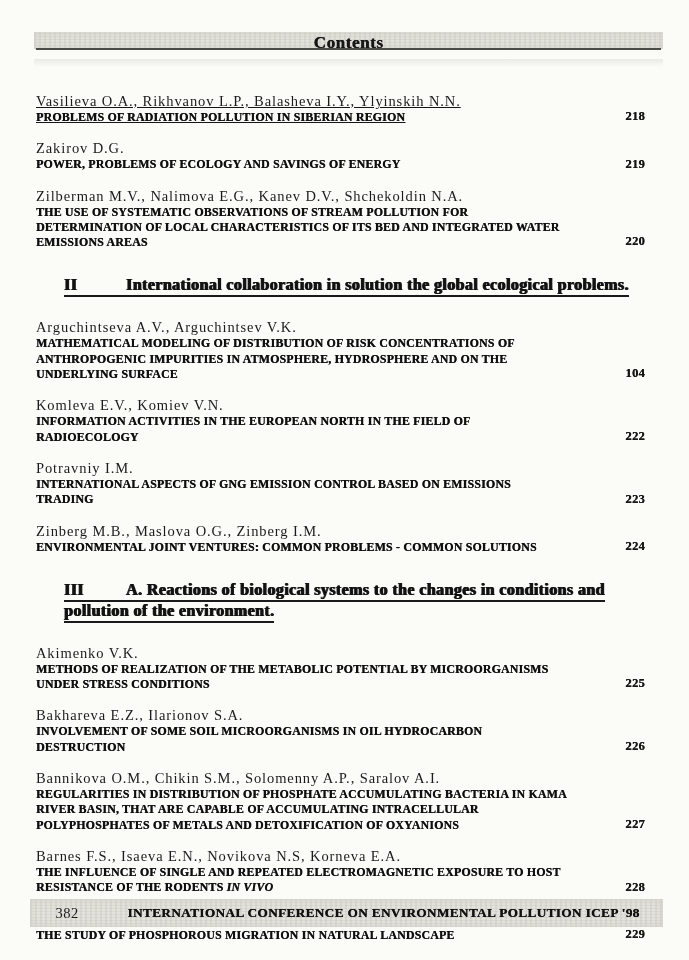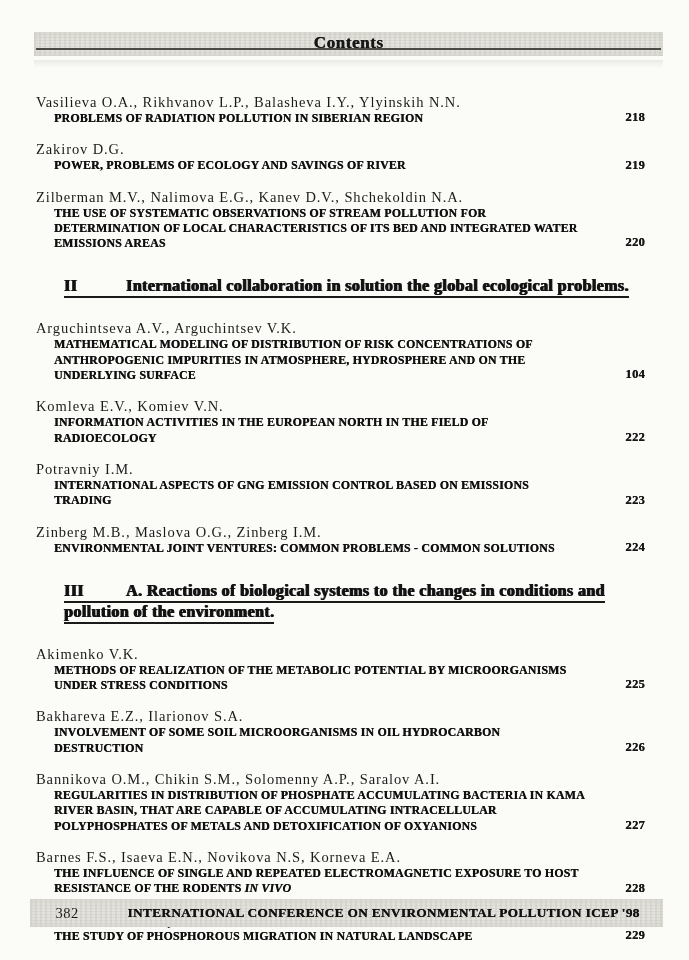--- a/index.html
+++ b/index.html
@@ -16,52 +16,51 @@
   
   .scanband{
     background:
       repeating-linear-gradient(90deg, rgba(120,120,115,.10) 0 2px, rgba(0,0,0,0) 2px 5px),
       repeating-linear-gradient(0deg, rgba(140,140,132,.10) 0 1px, rgba(0,0,0,0) 1px 3px),
       #e3e2dc;
     box-shadow:inset 0 0 8px #d2d1ca;
   }
 
   .header-band{
-    margin:32px 26px 4px 34px;
-    height:24px;
+    margin:32px 26px 10px 34px;
+    height:17px;
     position:relative;
     text-align:center;
   }
   .header-band .rule{
     position:absolute;left:2px;right:2px;top:16px;height:2px;
     background:#4a4a46;filter:blur(.4px);
   }
   .header-title{
     position:relative;z-index:2;
     font-weight:bold;font-size:17px;letter-spacing:.6px;
     line-height:22px;
     text-shadow:.6px 0 0 #222;
   }
   .header-shadow{
     margin:0 26px 0 34px;height:8px;
     background:linear-gradient(#dddcd6,rgba(0,0,0,0));
     opacity:.55;
   }
 
   .entry{position:relative;padding-right:72px;margin-top:15px;}
-  .entry.first{margin-top:26px;}
+  .entry.first{margin-top:26px;text-decoration:underline;}
   .authors{
     font-size:14.5px;line-height:17px;letter-spacing:.9px;
     color:#1b1b1b;
   }
   .tline{
     font-weight:bold;font-size:11.8px;line-height:15.3px;
     letter-spacing:.25px;color:#101010;
     text-shadow:.4px 0 0 #1a1a1a;
-    margin-left:18px;
   }
   .ital{font-style:italic;font-weight:bold;}
   .pagenum{
     position:absolute;right:14px;bottom:1px;
     font-weight:bold;font-size:12.5px;letter-spacing:.3px;
     text-shadow:.4px 0 0 #1a1a1a;
   }
 
   .sec-heading{
     margin-left:28px;margin-top:26px;margin-bottom:22px;
@@ -106,21 +105,21 @@
 <div class="content">
 
   <div class="entry first">
     <div class="authors">Vasilieva O.A., Rikhvanov L.P., Balasheva I.Y., Ylyinskih N.N.</div>
     <div class="tline">PROBLEMS OF RADIATION POLLUTION  IN SIBERIAN REGION</div>
     <div class="pagenum">218</div>
   </div>
 
   <div class="entry">
     <div class="authors">Zakirov D.G.</div>
-    <div class="tline">POWER, PROBLEMS OF ECOLOGY AND SAVINGS OF RIVER</div>
+    <div class="tline">POWER, PROBLEMS OF ECOLOGY AND SAVINGS OF ENERGY</div>
     <div class="pagenum">219</div>
   </div>
 
   <div class="entry">
     <div class="authors">Zilberman M.V., Nalimova E.G., Kanev D.V., Shchekoldin N.A.</div>
     <div class="tline">THE USE OF SYSTEMATIC OBSERVATIONS OF STREAM POLLUTION FOR</div>
     <div class="tline">DETERMINATION OF LOCAL CHARACTERISTICS OF ITS BED AND INTEGRATED WATER</div>
     <div class="tline">EMISSIONS AREAS</div>
     <div class="pagenum">220</div>
   </div>

